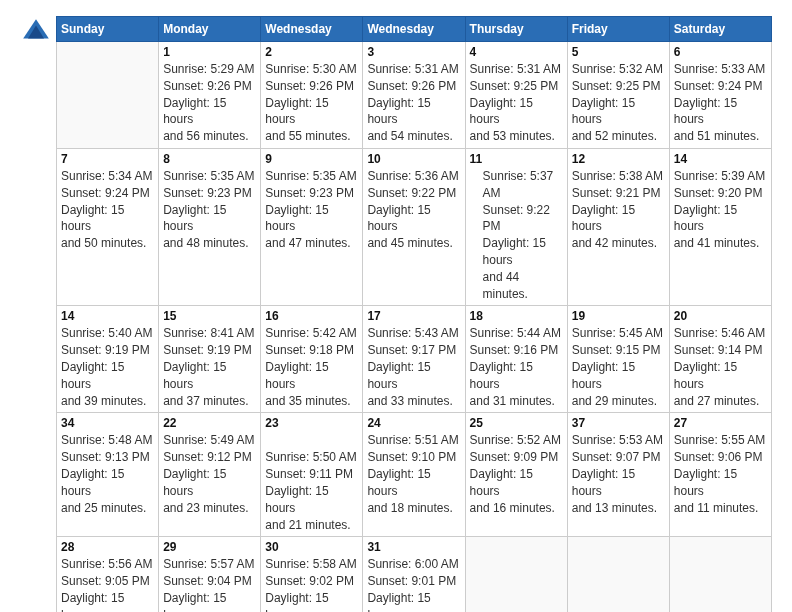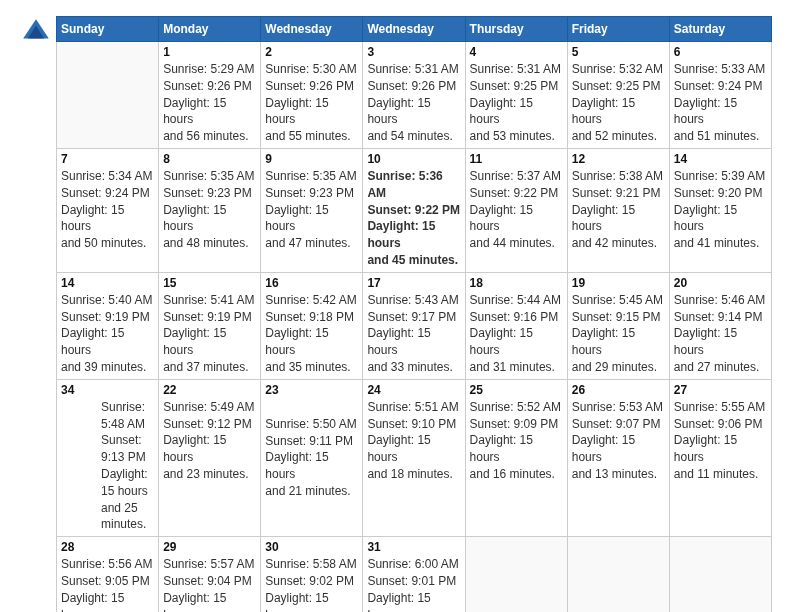--- a/index.html
+++ b/index.html
@@ -189,28 +189,28 @@
           </td>
           <td>
             <div class="day-number">9</div>
             <div class="day-info" style="white-space: pre-line;">Sunrise: 5:35 AM
 Sunset: 9:23 PM
 Daylight: 15 hours
 and 47 minutes.</div>
           </td>
           <td>
             <div class="day-number">10</div>
-            <div class="day-info" style="white-space: pre-line; font-weight: bold;">Sunrise: 5:36 AM
+            <div class="day-info" style="white-space: pre-line;">Sunrise: 5:36 AM
 Sunset: 9:22 PM
 Daylight: 15 hours
 and 45 minutes.</div>
           </td>
           <td>
             <div class="day-number">11</div>
-            <div class="day-info" style="white-space: pre-line;">Sunrise: 5:37 AM
+            <div class="day-info" style="white-space: pre-line; margin-left: 13px;">Sunrise: 5:37 AM
 Sunset: 9:22 PM
 Daylight: 15 hours
 and 44 minutes.</div>
           </td>
           <td>
             <div class="day-number">12</div>
             <div class="day-info" style="white-space: pre-line;">Sunrise: 5:38 AM
 Sunset: 9:21 PM
 Daylight: 15 hours
 and 42 minutes.</div>
@@ -226,21 +226,21 @@
         <tr>
           <td>
             <div class="day-number">14</div>
             <div class="day-info" style="white-space: pre-line;">Sunrise: 5:40 AM
 Sunset: 9:19 PM
 Daylight: 15 hours
 and 39 minutes.</div>
           </td>
           <td>
             <div class="day-number">15</div>
-            <div class="day-info" style="white-space: pre-line;">Sunrise: 5:41 AM
+            <div class="day-info" style="white-space: pre-line;">Sunrise: 8:41 AM
 Sunset: 9:19 PM
 Daylight: 15 hours
 and 37 minutes.</div>
           </td>
           <td>
             <div class="day-number">16</div>
             <div class="day-info" style="white-space: pre-line;">Sunrise: 5:42 AM
 Sunset: 9:18 PM
 Daylight: 15 hours
 and 35 minutes.</div>
@@ -270,21 +270,21 @@
             <div class="day-number">20</div>
             <div class="day-info" style="white-space: pre-line;">Sunrise: 5:46 AM
 Sunset: 9:14 PM
 Daylight: 15 hours
 and 27 minutes.</div>
           </td>
         </tr>
         <tr>
           <td>
             <div class="day-number">34</div>
-            <div class="day-info" style="white-space: pre-line; margin-left: 40px;">Sunrise: 5:48 AM
+            <div class="day-info" style="white-space: pre-line;">Sunrise: 5:48 AM
 Sunset: 9:13 PM
 Daylight: 15 hours
 and 25 minutes.</div>
           </td>
           <td>
             <div class="day-number">22</div>
             <div class="day-info" style="white-space: pre-line;">Sunrise: 5:49 AM
 Sunset: 9:12 PM
 Daylight: 15 hours
 and 23 minutes.</div>
@@ -304,21 +304,21 @@
 and 18 minutes.</div>
           </td>
           <td>
             <div class="day-number">25</div>
             <div class="day-info" style="white-space: pre-line;">Sunrise: 5:52 AM
 Sunset: 9:09 PM
 Daylight: 15 hours
 and 16 minutes.</div>
           </td>
           <td>
-            <div class="day-number">26</div>
+            <div class="day-number">37</div>
             <div class="day-info" style="white-space: pre-line;">Sunrise: 5:53 AM
 Sunset: 9:07 PM
 Daylight: 15 hours
 and 13 minutes.</div>
           </td>
           <td>
             <div class="day-number">27</div>
             <div class="day-info" style="white-space: pre-line;">Sunrise: 5:55 AM
 Sunset: 9:06 PM
 Daylight: 15 hours

